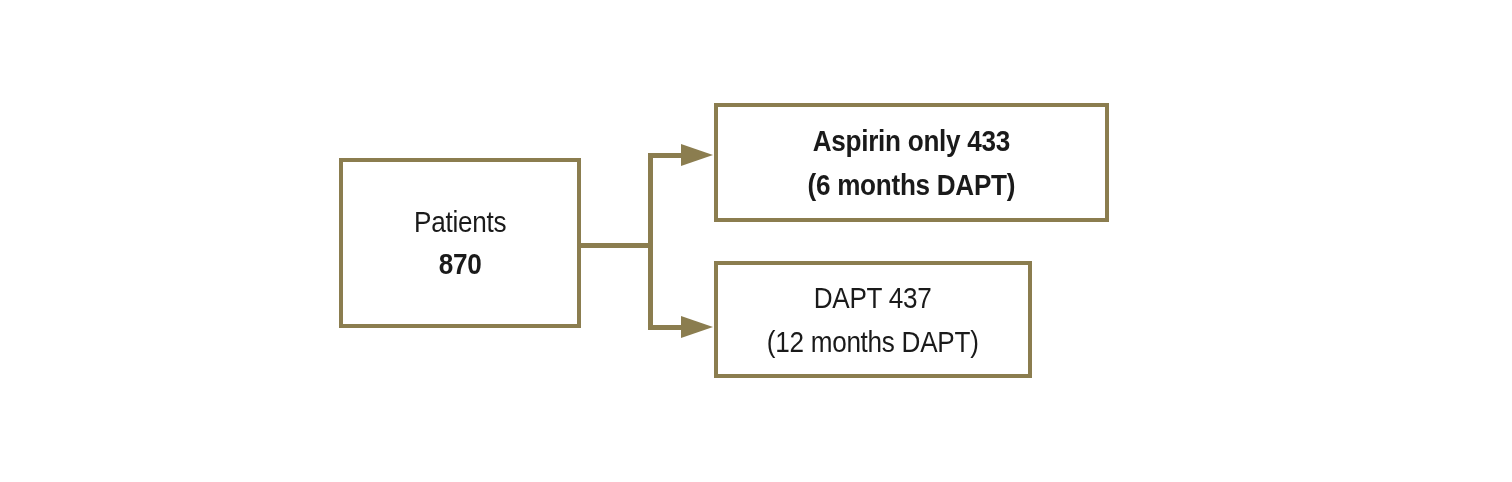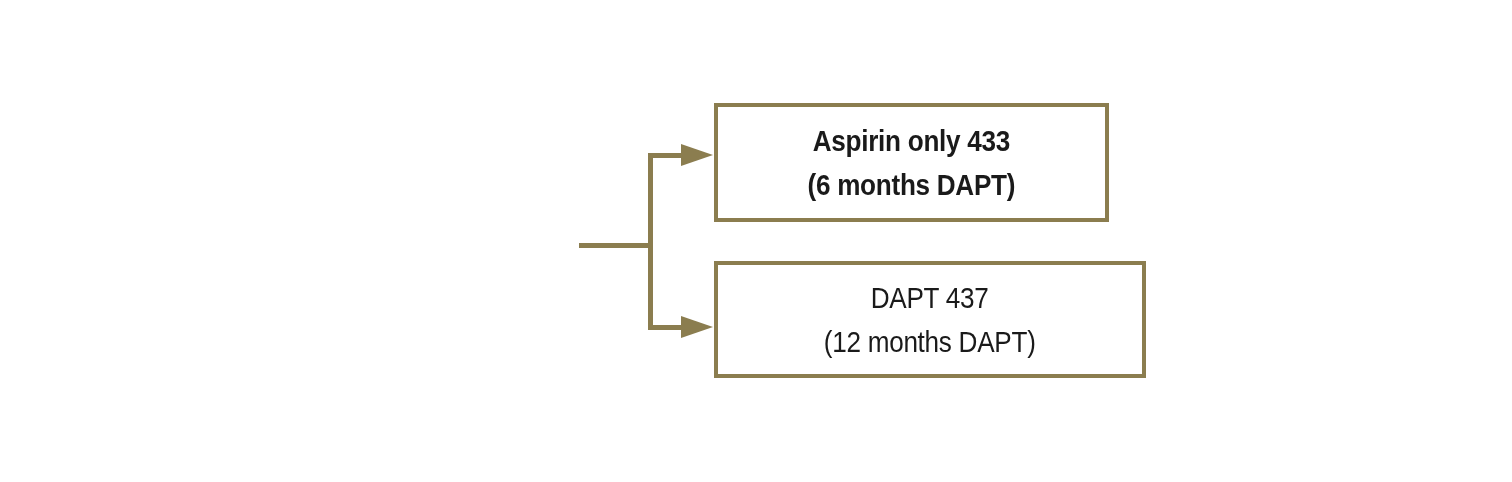--- a/index.html
+++ b/index.html
@@ -34,21 +34,21 @@
   .box-branch-top {
     left: 714px;
     top: 103px;
     width: 395px;
     height: 119px;
     font-weight: bold;
   }
   .box-branch-bottom {
     left: 714px;
     top: 261px;
-    width: 432px;
+    width: 318px;
     height: 117px;
   }
   .box-text {
     text-align: center;
     transform: scaleX(0.9);
     transform-origin: 50% 50%;
     letter-spacing: -0.3px;
   }
   .box-root .line {
     font-size: 29px;
@@ -105,20 +105,26 @@
   .arrowhead-bottom {
     left: 681px;
     top: 316px;
   }
 </style>
 </head>
 <body>
 
 <div class="canvas" style="--accent: #8b7d4f; --text: #1a1a1a; --bg: #ffffff;">
 
+  <div class="box box-root">
+    <div class="box-text">
+      <div class="line">Patients</div>
+      <div class="line bold">870</div>
+    </div>
+  </div>
 
   <div class="conn conn-stem"></div>
   <div class="conn conn-vertical"></div>
   <div class="conn conn-branch-top"></div>
   <div class="conn conn-branch-bottom"></div>
   <div class="arrowhead arrowhead-top"></div>
   <div class="arrowhead arrowhead-bottom"></div>
 
   <div class="box box-branch-top">
     <div class="box-text">

